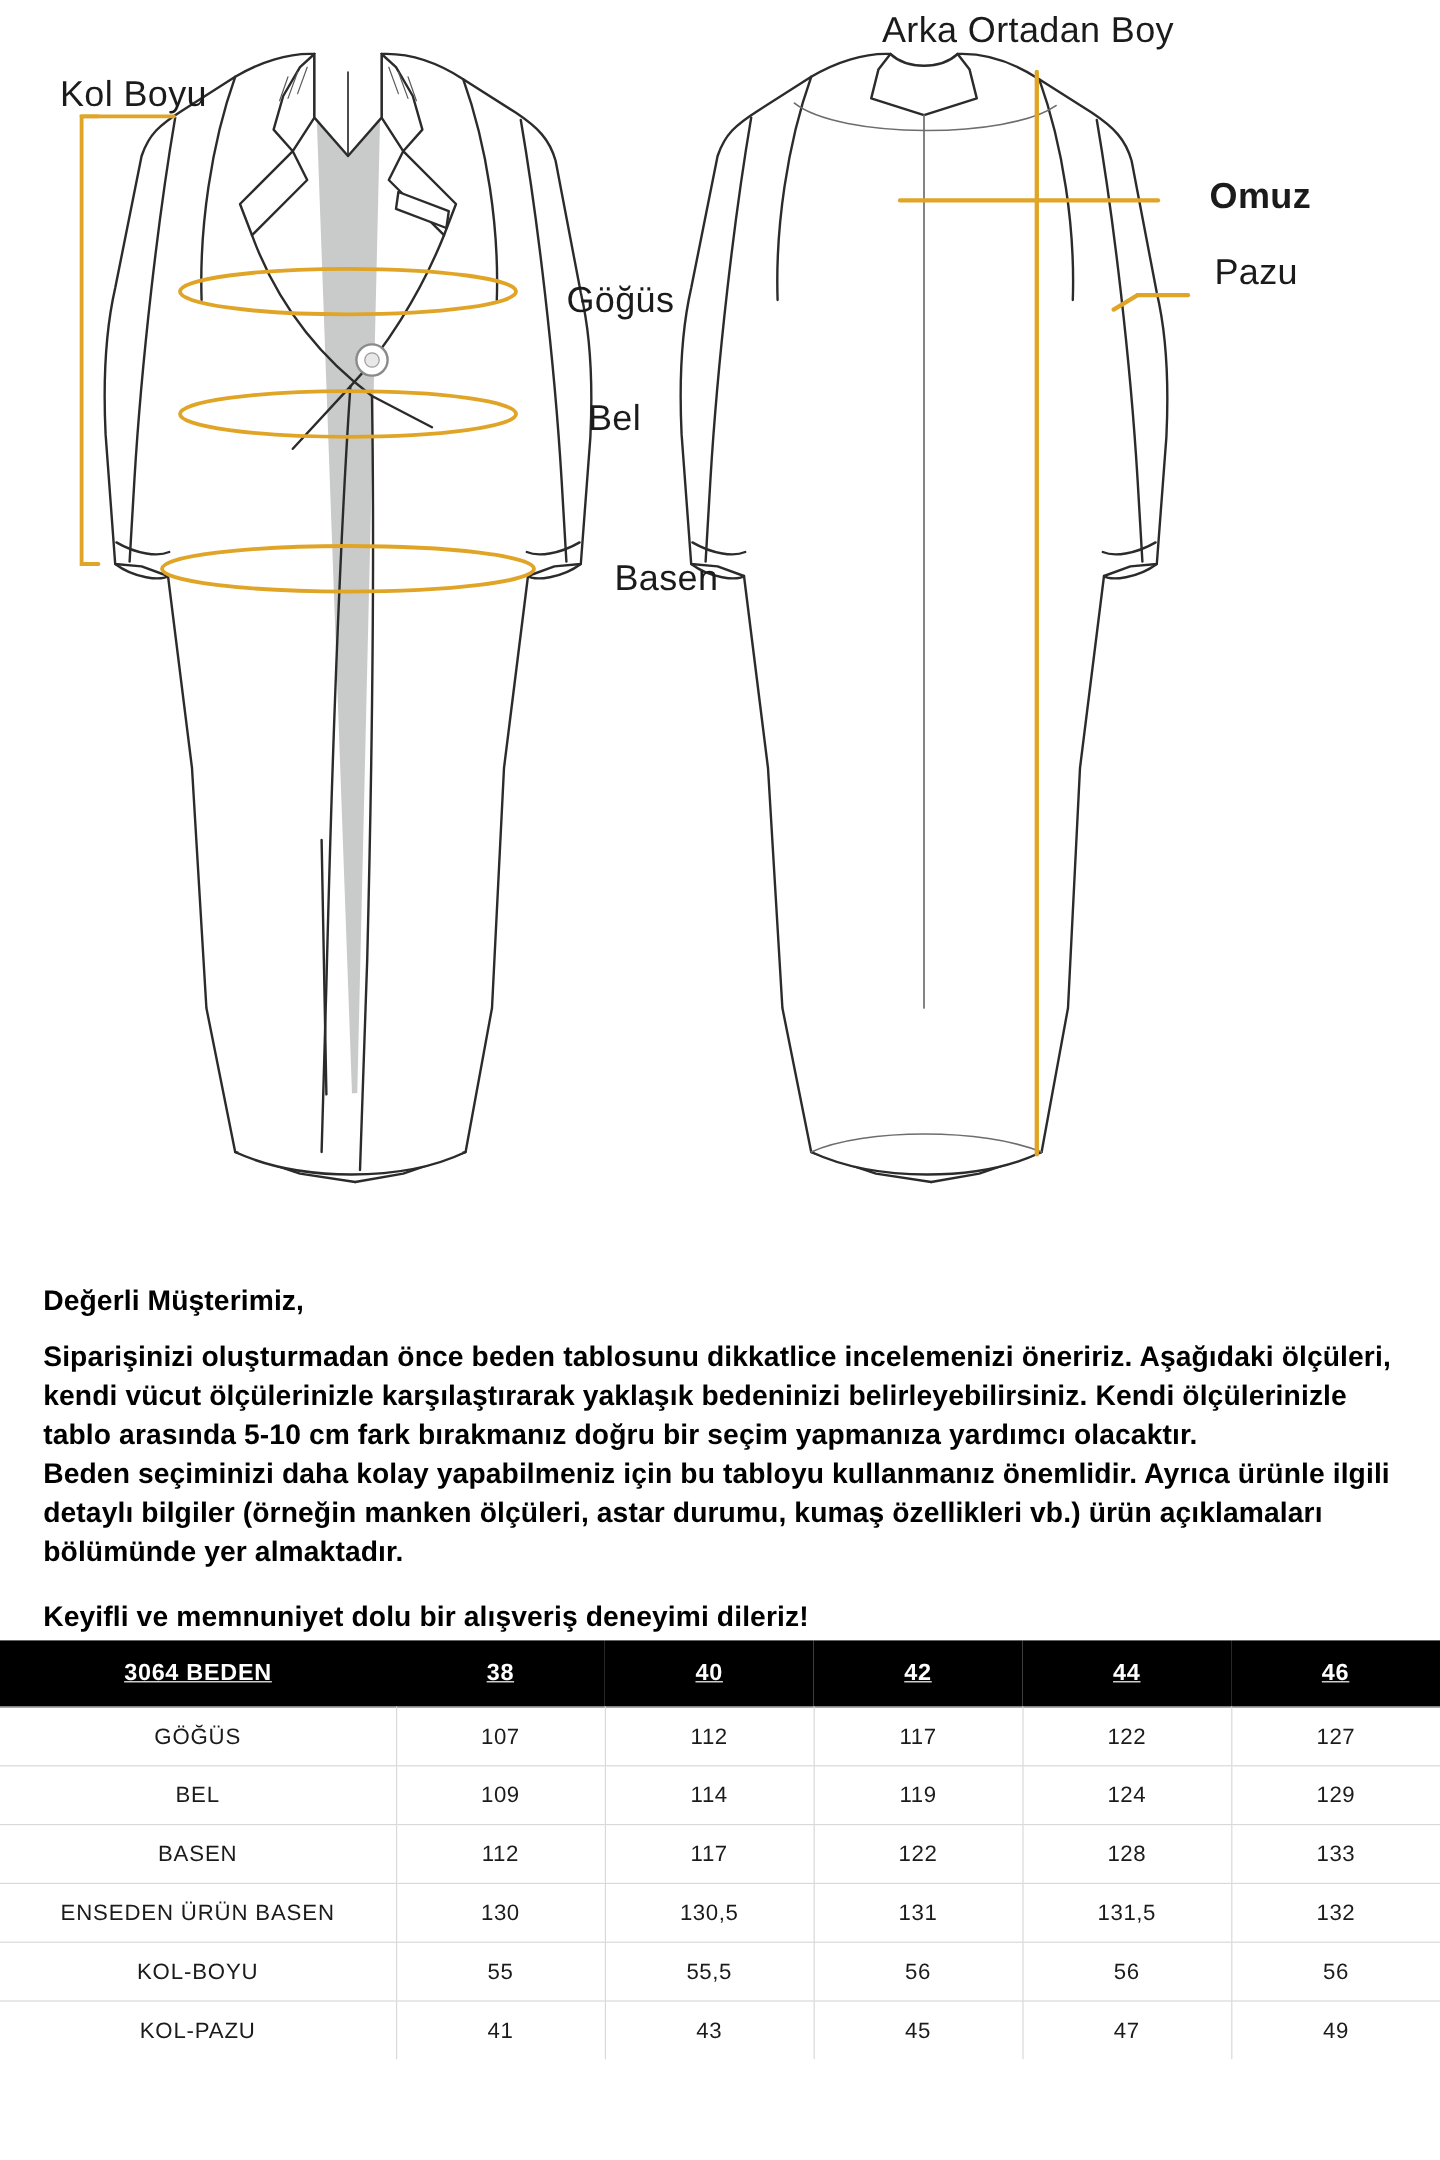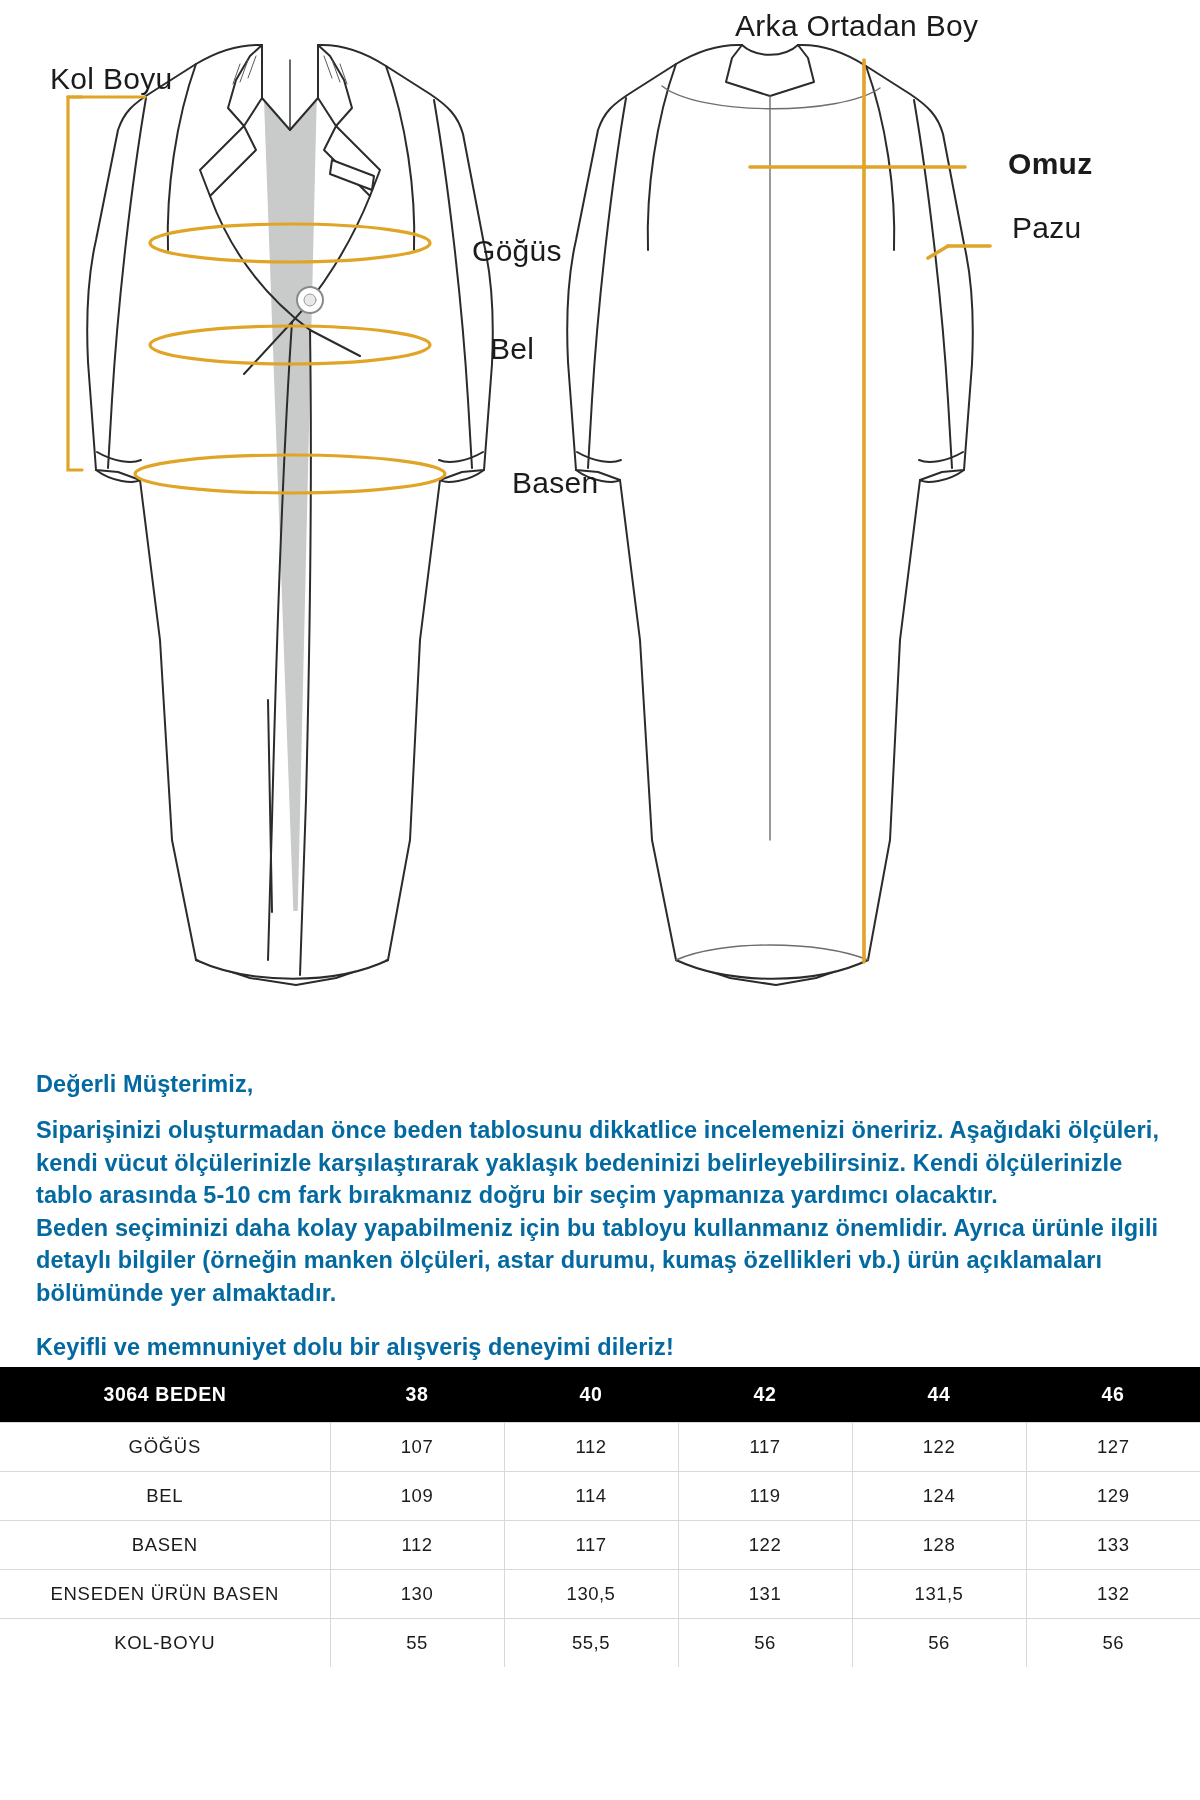--- a/index.html
+++ b/index.html
@@ -53,21 +53,21 @@
   
   .text-block {
     padding: 0 36px;
     margin-top: 8px;
   }
   .text-block p {
     margin: 0 0 4px 0;
     font-size: 23.5px;
     line-height: 1.38;
     font-weight: 600;
-    color: #0369a1;
+    color: #000000;
     letter-spacing: 0.1px;
   }
   .text-block p.heading {
     margin-bottom: 14px;
   }
   .text-block p.para {
     margin-bottom: 0;
   }
   .text-block p.closing {
     margin-top: 22px;
@@ -83,20 +83,21 @@
   }
   .size-table thead th {
     background: #000000;
     color: #ffffff;
     font-weight: 600;
     padding: 16px 4px;
     text-align: center;
     letter-spacing: 0.6px;
     font-size: 19.5px;
     border: none;
+    text-decoration: underline;
   }
   .size-table thead th.first-col {
     width: 330px;
   }
   .size-table tbody td {
     border: 1px solid #d9d9d9;
     padding: 13px 4px;
     text-align: center;
     color: #1b1b1b;
     font-size: 18.5px;
@@ -344,16 +345,24 @@
         <td>132</td>
       </tr>
       <tr>
         <td class="row-head">KOL-BOYU</td>
         <td>55</td>
         <td>55,5</td>
         <td>56</td>
         <td>56</td>
         <td>56</td>
       </tr>
+      <tr>
+        <td class="row-head">KOL-PAZU</td>
+        <td>41</td>
+        <td>43</td>
+        <td>45</td>
+        <td>47</td>
+        <td>49</td>
+      </tr>
     </tbody>
   </table>
 
 </div>
 
 </body></html>

